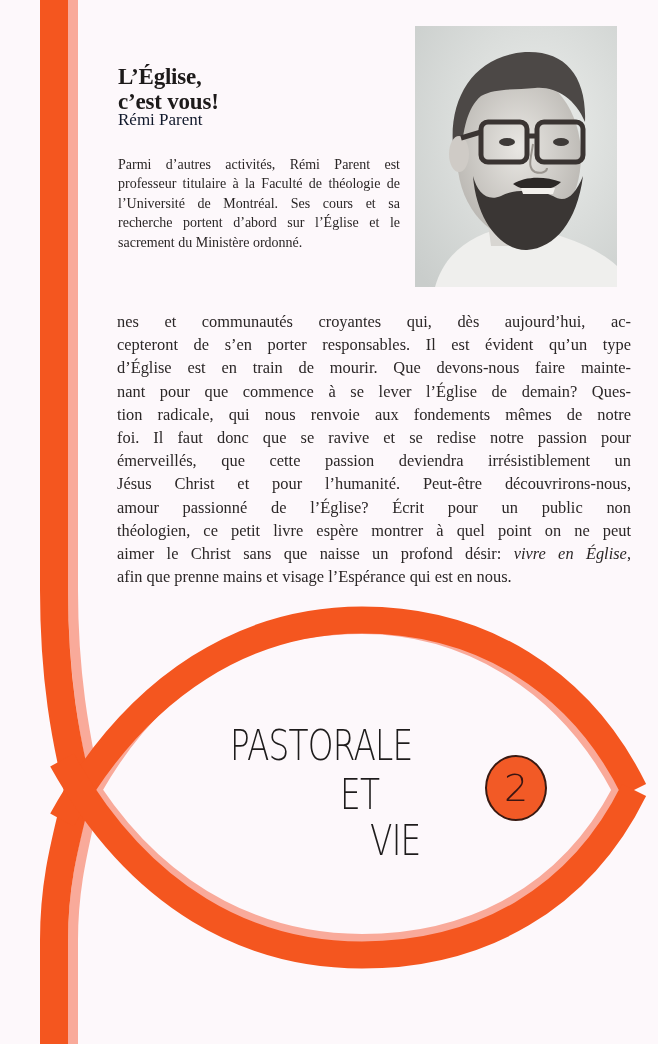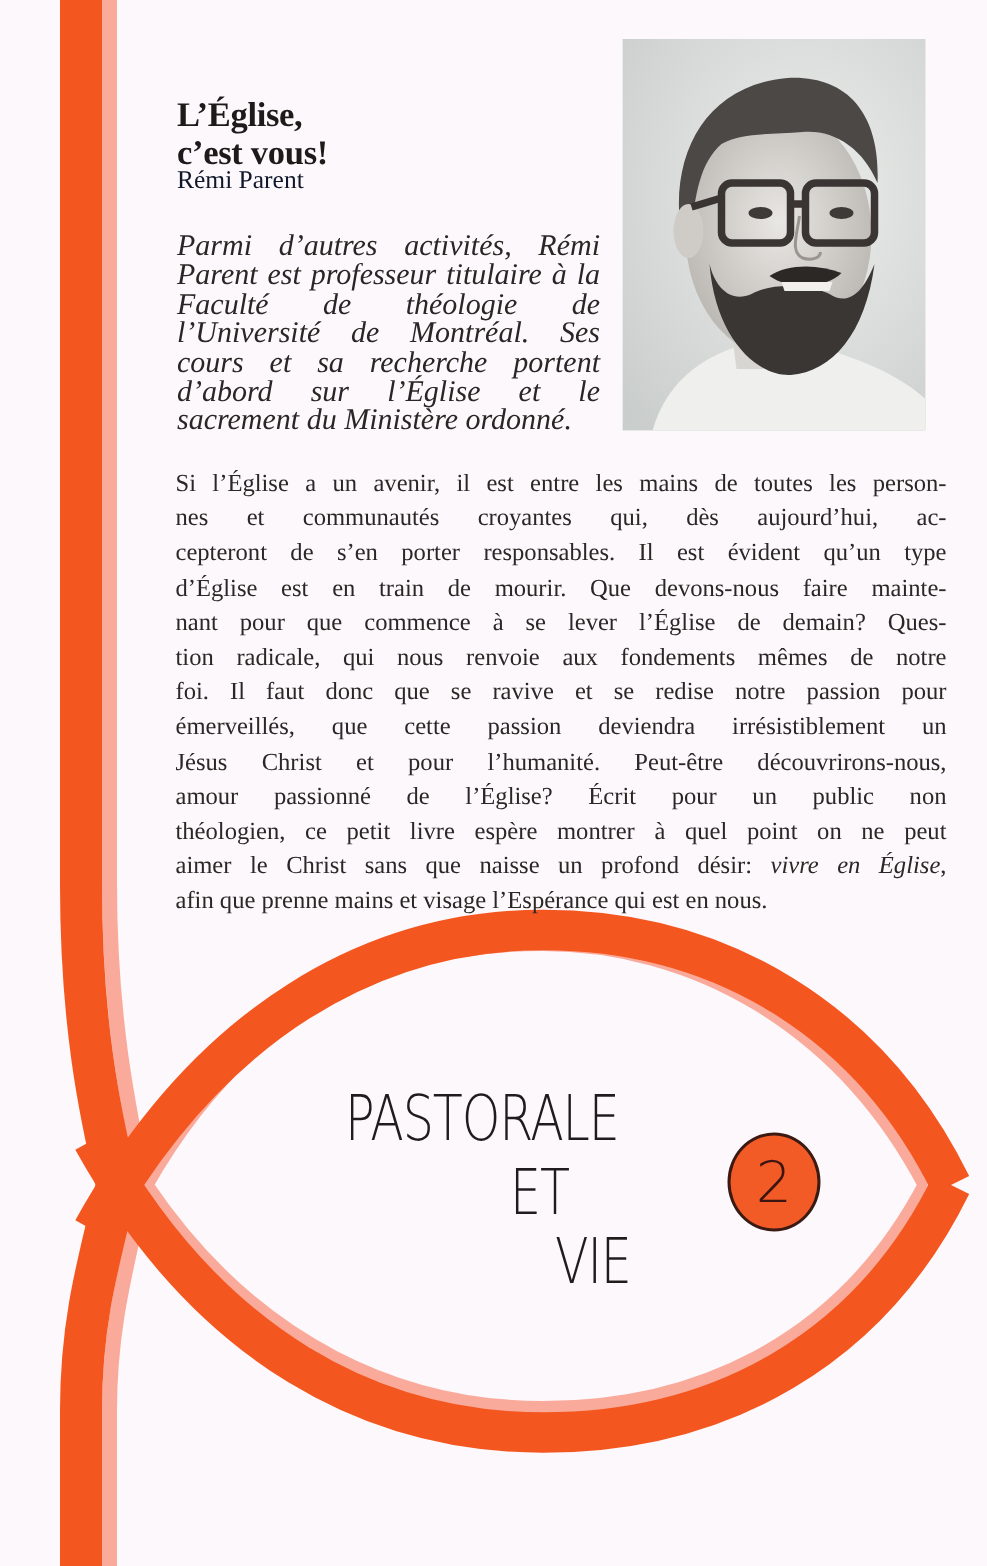--- a/index.html
+++ b/index.html
@@ -43,22 +43,21 @@
       top: 110px;
       font-size: 17px;
       color: #0f172a;
       z-index: 2;
     }
     .bio {
       position: absolute;
       left: 118px;
       top: 155px;
       width: 282px;
-      font-style: italic;
-      font-size: 20px;
+      font-size: 14px;
       line-height: 19.4px;
       text-align: justify;
       color: #2a2626;
       z-index: 2;
     }
     .photo {
       position: absolute;
       left: 415px;
       top: 26px;
       width: 202px;
@@ -192,21 +191,20 @@
     </g>
 
     <ellipse cx="92" cy="116" rx="8" ry="4" fill="#3e3a38"></ellipse>
     <ellipse cx="146" cy="116" rx="8" ry="4" fill="#3e3a38"></ellipse>
 
     <path d="M118 118 C116 132 112 142 120 146 C126 148 132 146 132 142" fill="none" stroke="#9a958f" stroke-width="2"></path>
   </svg>
 </div>
 
 <div class="body-text">
-  <span class="line">Si l’Église a un avenir, il est entre les mains de toutes les person-</span>
   <span class="line">nes et communautés croyantes qui, dès aujourd’hui, ac-</span>
   <span class="line">cepteront de s’en porter responsables. Il est évident qu’un type</span>
   <span class="line">d’Église est en train de mourir. Que devons-nous faire mainte-</span>
   <span class="line">nant pour que commence à se lever l’Église de demain? Ques-</span>
   <span class="line">tion radicale, qui nous renvoie aux fondements mêmes de notre</span>
   <span class="line">foi. Il faut donc que se ravive et se redise notre passion pour</span>
   <span class="line">émerveillés, que cette passion deviendra irrésistiblement un</span>
   <span class="line">Jésus Christ et pour l’humanité. Peut-être découvrirons-nous,</span>
   <span class="line">amour passionné de l’Église? Écrit pour un public non</span>
   <span class="line">théologien, ce petit livre espère montrer à quel point on ne peut</span>

